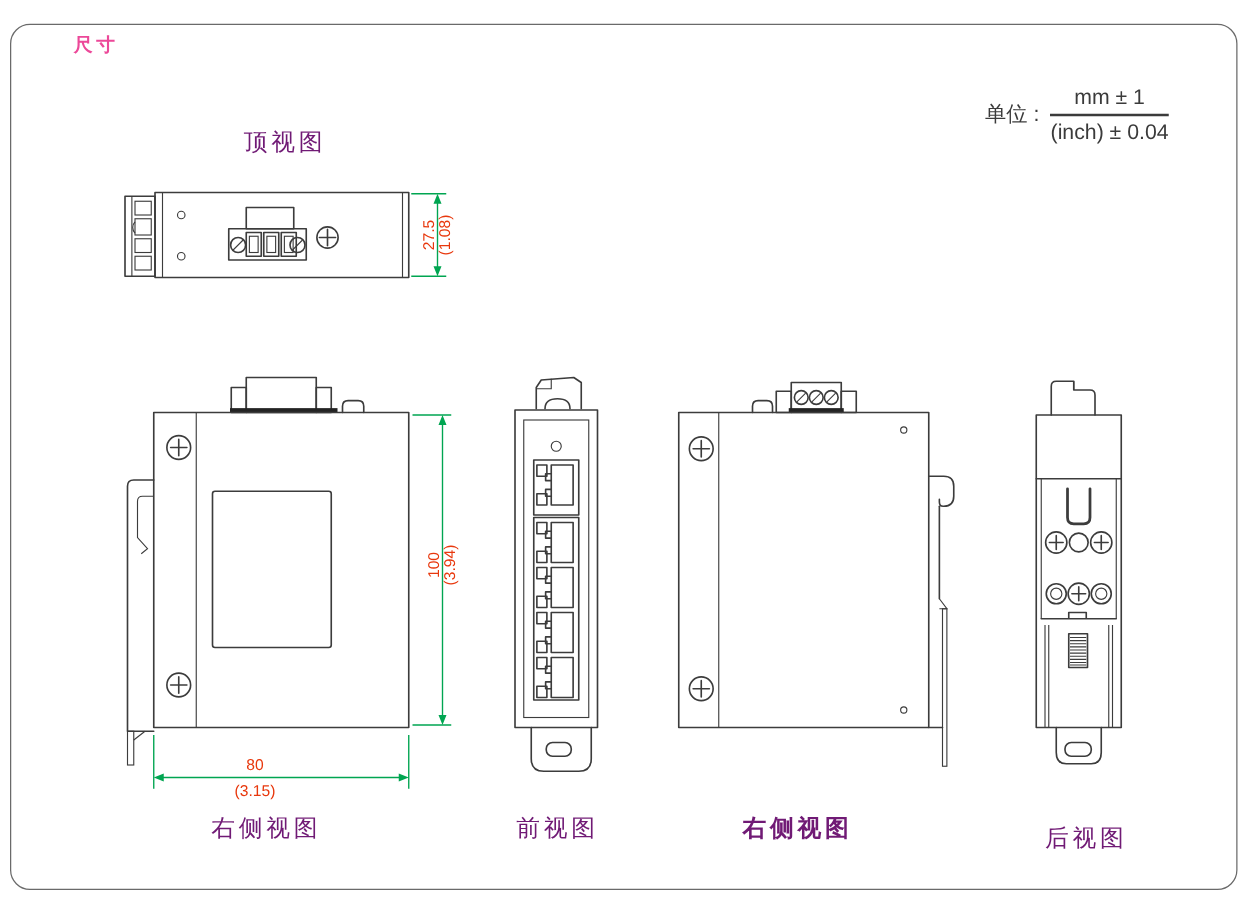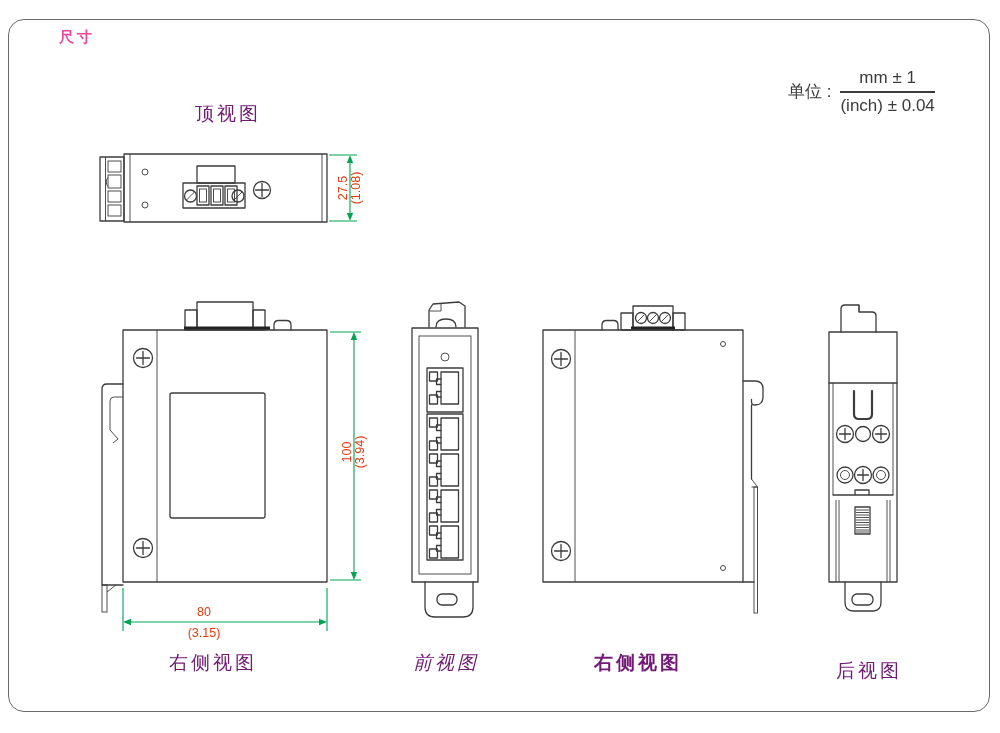--- a/index.html
+++ b/index.html
@@ -48,21 +48,21 @@
     <span class="units-label">单位 :</span>
     <span class="frac">
       <span class="frac-num">mm ± 1</span>
       <span class="frac-bar"></span>
       <span class="frac-den">(inch) ± 0.04</span>
     </span>
   </div>
 
   <div class="view-label" style="left:228px;top:101px;">顶视图</div>
   <div class="view-label" style="left:213px;top:650px;">右侧视图</div>
-  <div class="view-label" style="left:446px;top:650px;font-style:italic;">前视图</div>
+  <div class="view-label" style="left:446px;top:650px;">前视图</div>
   <div class="view-label" style="left:638px;top:650px;font-weight:bold;">右侧视图</div>
   <div class="view-label" style="left:869px;top:658px;">后视图</div>
 
   <svg width="1000" height="733" viewBox="0 0 1000 733">
     <defs>
       <g id="rj45" class="ln">
         <rect x="429.5" y="1" width="8" height="9"></rect>
         <rect x="429.5" y="24" width="8" height="9"></rect>
         <rect x="441" y="1" width="17.5" height="32"></rect>
         <path d="M441,8 h-4.5 v5.5 h4.5 M441,20.5 h-4.5 v5.5 h4.5"></path>

